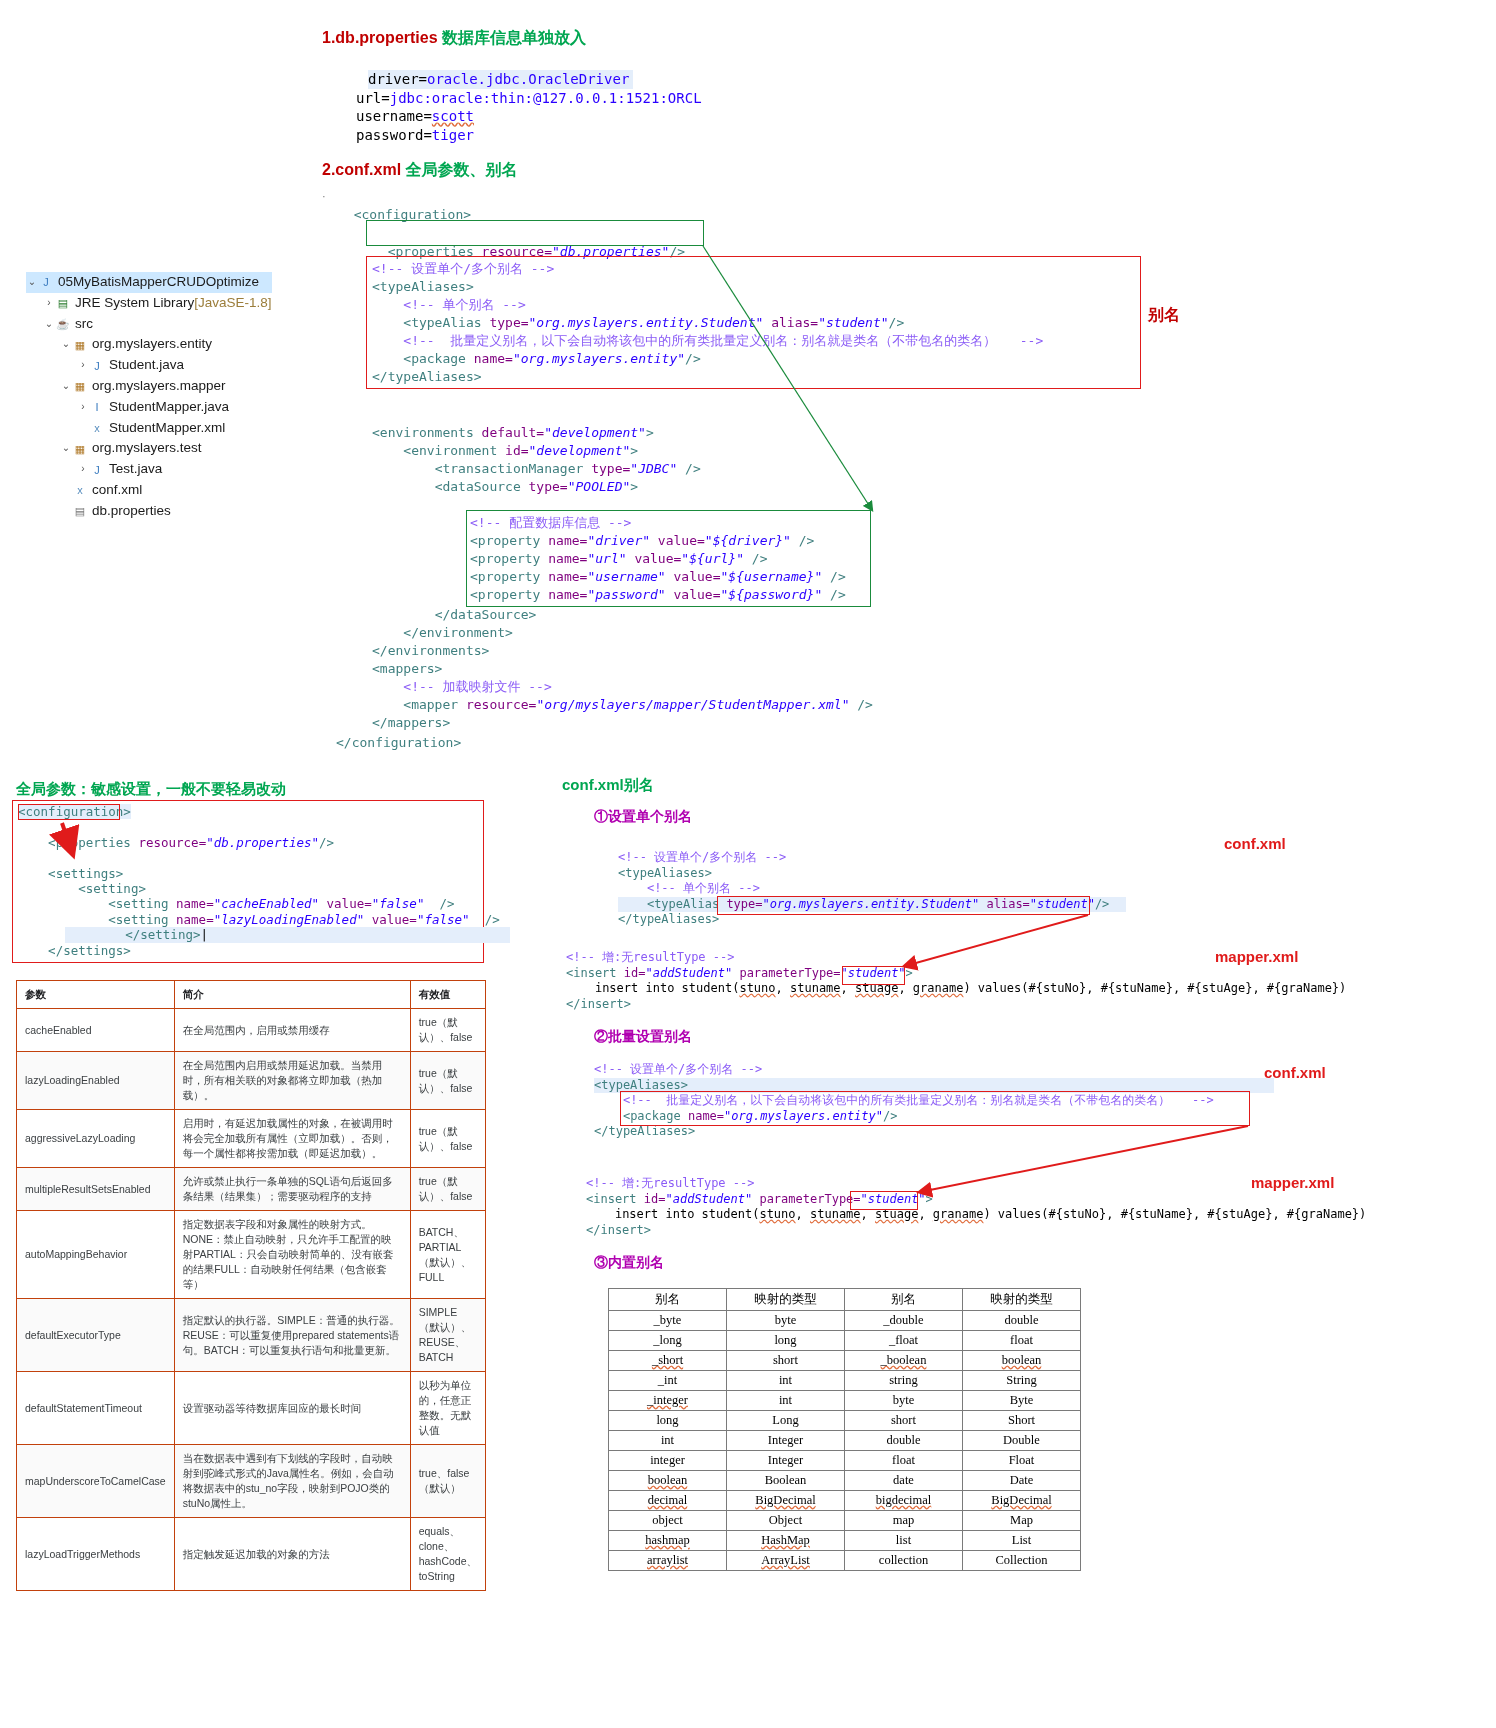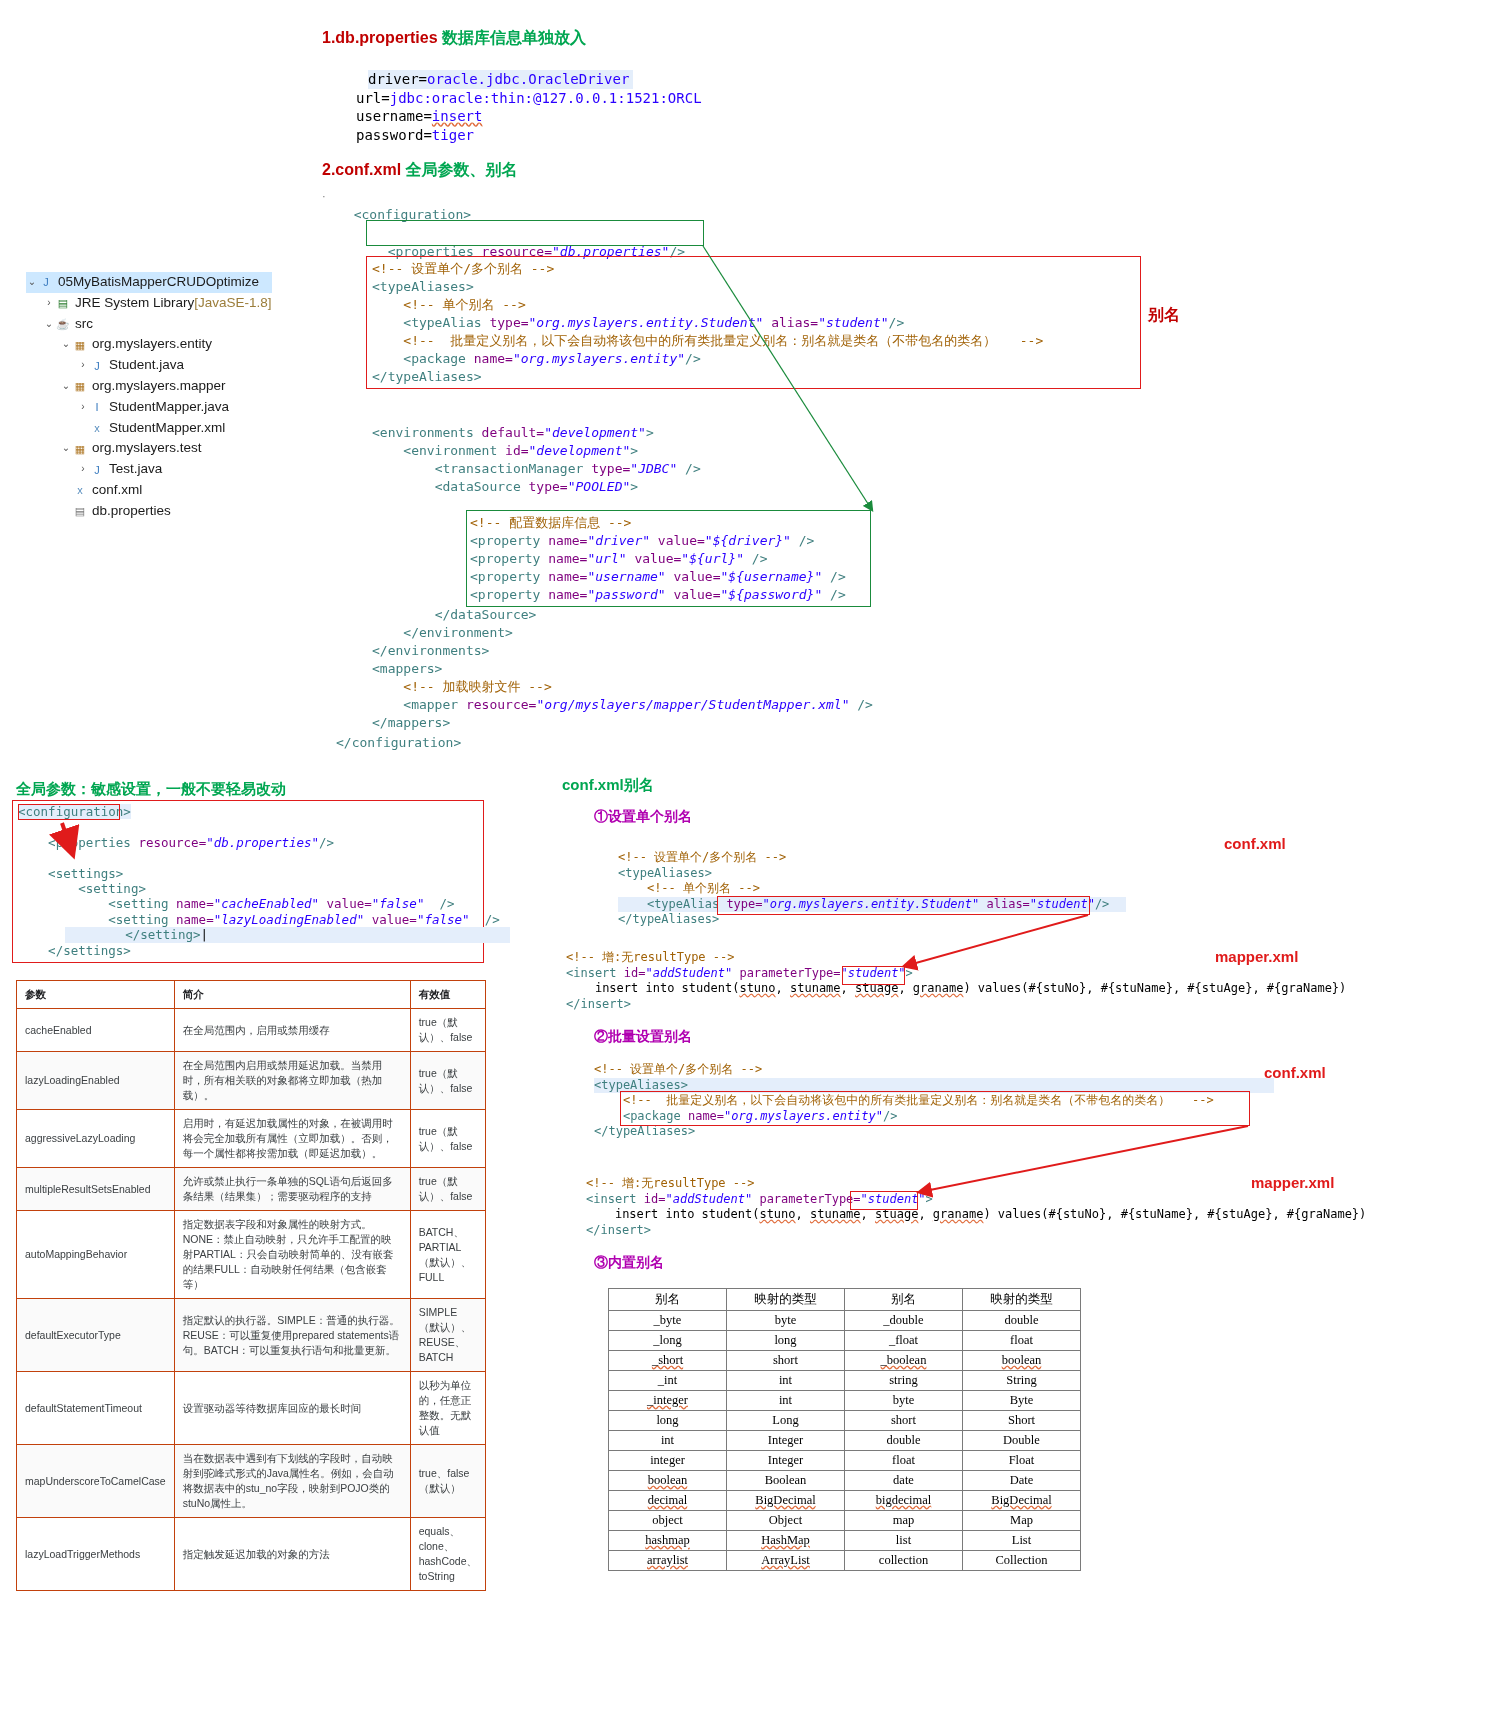--- a/index.html
+++ b/index.html
@@ -20,21 +20,21 @@
   .h-purple { color:#b000b0; font-weight:bold; }
 
   .title1 { left:322px; top:28px; font-size:16px; }
   .title2 { left:322px; top:160px; font-size:16px; }
 
   
   .code { font-family:"DejaVu Sans Mono","Liberation Mono",monospace; font-size:13px; line-height:18px; white-space:pre; }
   .tag { color:#3f7f7f; }
   .attr { color:#7f007f; }
   .val { color:#2a00ff; font-style:italic; }
-  .cmt { color:#a16207; }
+  .cmt { color:#8b5cf6; }
   .plain { color:#000000; }
 
   .hl { background:#e4eefb;margin-left:12px; }
 
   
   .boxr { border:1.5px solid #e01b1b; }
   .boxg { border:1.5px solid #1a8b3c; }
 
   
   #dbprops { left:356px; top:70px; font-size:14px; line-height:18.5px; }
@@ -83,21 +83,21 @@
 </head>
 <body>
 
 <div class="abs title1">
   <span class="h-red">1.db.properties </span><span class="h-green">数据库信息单独放入</span>
 </div>
 
 <div class="abs mono" id="dbprops">
   <div class="hl" style="display:inline-block;padding-right:4px;"><span class="plain">driver=</span><span class="val" style="font-style:normal">oracle.jdbc.OracleDriver</span></div>
   <div><span class="plain">url=</span><span class="val" style="font-style:normal">jdbc:oracle:thin:@127.0.0.1:1521:ORCL</span></div>
-  <div><span class="plain">username=</span><span class="val sq" style="font-style:normal">insert</span></div>
+  <div><span class="plain">username=</span><span class="val sq" style="font-style:normal">scott</span></div>
   <div><span class="plain">password=</span><span class="val" style="font-style:normal">tiger</span></div>
 </div>
 
 <div class="abs title2">
   <span class="h-red">2.conf.xml </span><span class="h-green">全局参数、别名</span>
 </div>
 
 <div class="abs code" style="left:338px; top:188px;">
   <span class="tag">&lt;configuration&gt;</span>
 </div>

